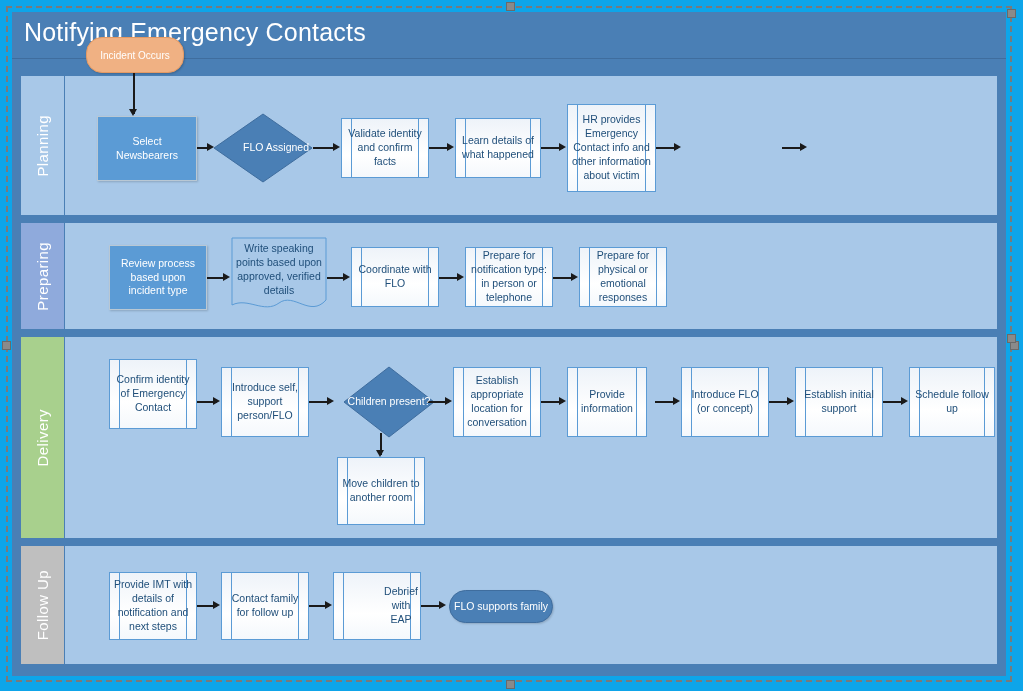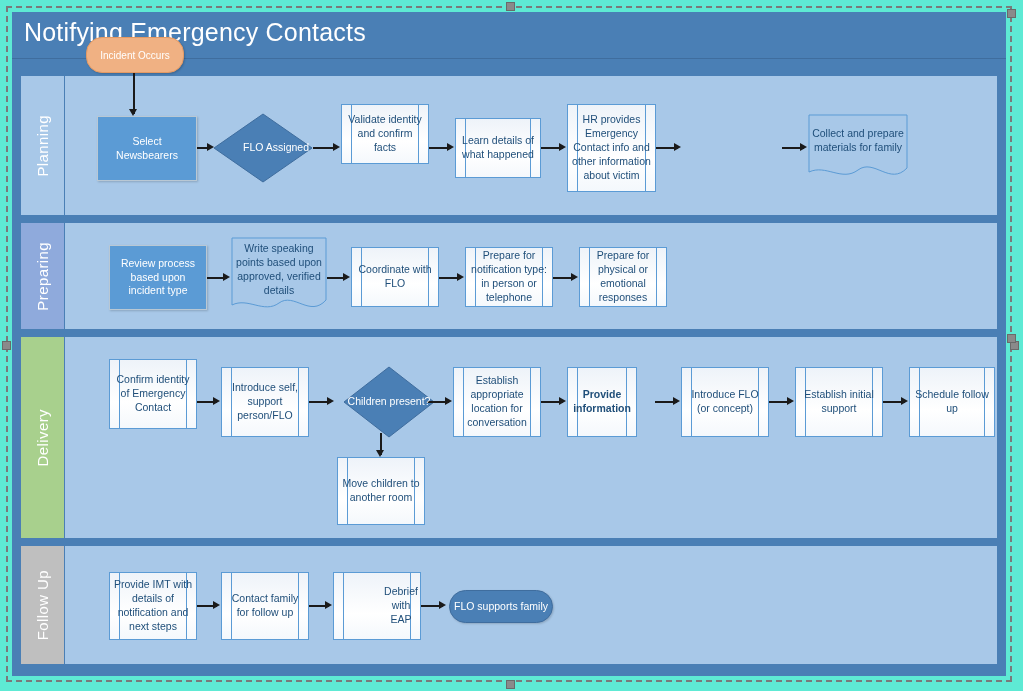--- a/index.html
+++ b/index.html
@@ -4,21 +4,21 @@
 <style>
   html, body {
     margin: 0; padding: 0;
     background: #ffffff;
     font-family: "Liberation Sans", sans-serif;
   }
   #canvas {
     position: relative;
     width: 1023px;
     height: 691px;
-    background: #5eead4;
+    background: #0ea5e9;
     overflow: hidden;
   }
 
   
   .sel-frame {
     position: absolute;
     left: 6px; top: 6px;
     width: 1006px; height: 676px;
     border: 2px dashed #7a7a7a;
     box-sizing: border-box;
@@ -256,21 +256,21 @@
               <polygon points="50,1 99,35 50,69 1,35" fill="#4a7fb5" stroke="#3f6d9e" stroke-width="1"></polygon>
             </svg>
             <span class="txt">FLO Assigned</span>
           </div>
 
           <div class="conn">
             <div class="conn-line-h" style="left:248px; top:71px; width:24px;"></div>
             <div class="arrow-r" style="left:268px; top:67px;"></div>
           </div>
 
-          <div class="node n-predef" style="left:276px; top:28px; width:88px; height:60px;">
+          <div class="node n-predef" style="left:276px; top:42px; width:88px; height:60px;">
             <span class="txt">Validate identity and confirm facts</span>
           </div>
 
           <div class="conn">
             <div class="conn-line-h" style="left:364px; top:71px; width:22px;"></div>
             <div class="arrow-r" style="left:382px; top:67px;"></div>
           </div>
 
           <div class="node n-predef" style="left:390px; top:42px; width:86px; height:60px;">
             <span class="txt">Learn details of what happened</span>
@@ -289,26 +289,20 @@
             <div class="conn-line-h" style="left:591px; top:71px; width:22px;"></div>
             <div class="arrow-r" style="left:609px; top:67px;"></div>
           </div>
 
 
           <div class="conn">
             <div class="conn-line-h" style="left:717px; top:71px; width:22px;"></div>
             <div class="arrow-r" style="left:735px; top:67px;"></div>
           </div>
 
-          <div class="node n-doc" style="left:743px; top:38px; width:100px; height:68px;">
-            <svg viewBox="0 0 100 68" preserveAspectRatio="none">
-              <path d="M1,1 H99 V54 C82,72 66,44 50,56 C34,68 18,50 1,58 Z" fill="url(#dg1)" stroke="#5b9bd5" stroke-width="1"></path>
-            </svg>
-            <span class="txt">Collect and prepare materials for family</span>
-          </div>
 
         </div>
       </div>
 
       <div class="lane" style="top:147px; height:108px;">
         <div class="lane-label" style="background:#8faadc;">
           <span>Preparing</span>
         </div>
         <div class="lane-body">
 
@@ -405,21 +399,21 @@
 
           <div class="node n-predef" style="left:388px; top:30px; width:88px; height:70px;">
             <span class="txt">Establish appropriate location for conversation</span>
           </div>
 
           <div class="conn">
             <div class="conn-line-h" style="left:476px; top:64px; width:22px;"></div>
             <div class="arrow-r" style="left:494px; top:60px;"></div>
           </div>
 
-          <div class="node n-predef" style="left:502px; top:30px; width:70px; height:70px;font-weight:bold;">
+          <div class="node n-predef" style="left:502px; top:30px; width:80px; height:70px;">
             <span class="txt">Provide information</span>
           </div>
 
           <div class="conn">
             <div class="conn-line-h" style="left:590px; top:64px; width:22px;"></div>
             <div class="arrow-r" style="left:608px; top:60px;"></div>
           </div>
 
           <div class="node n-predef" style="left:616px; top:30px; width:88px; height:70px;">
             <span class="txt">Introduce FLO (or concept)</span>

